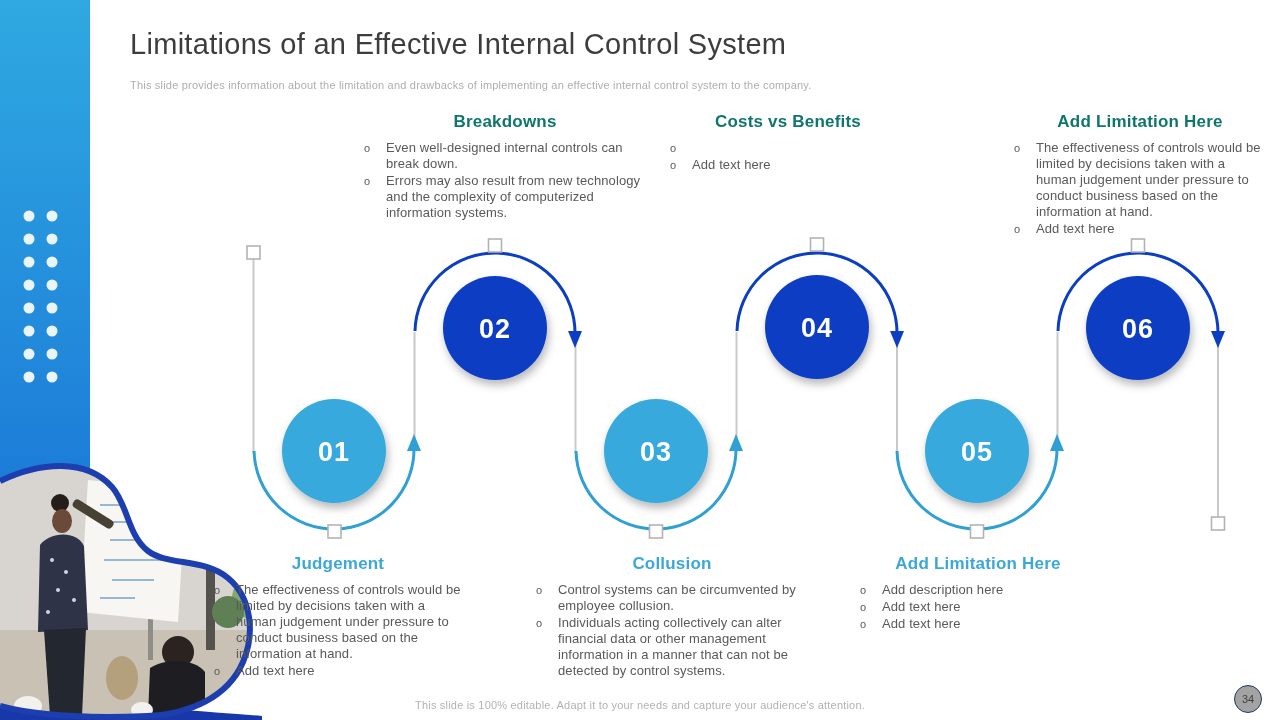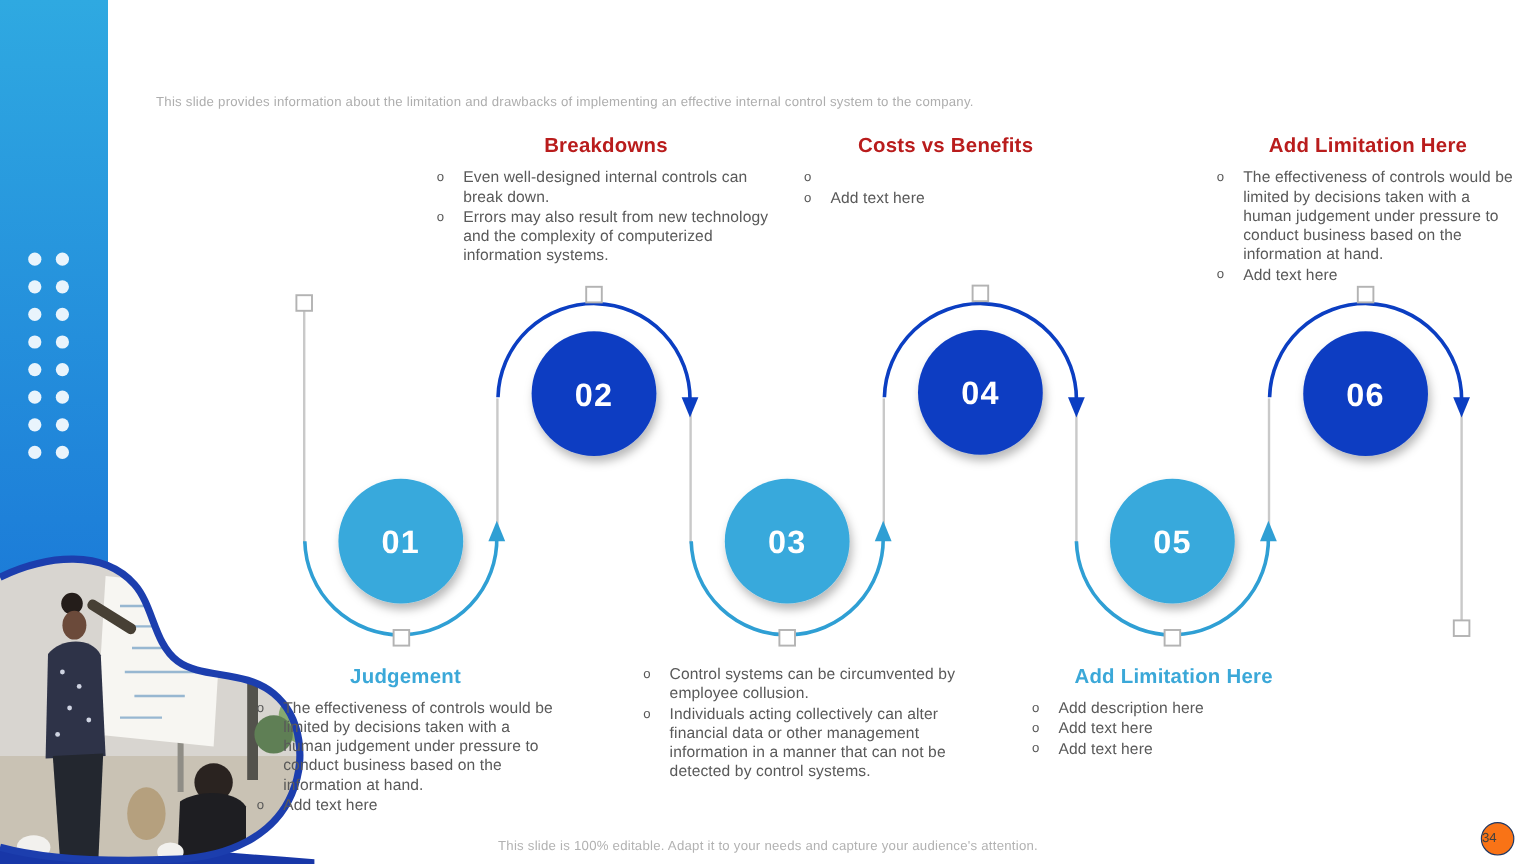--- a/index.html
+++ b/index.html
@@ -19,21 +19,21 @@
     position:absolute; left:130px; top:79px; width:860px;
     font-size:11px; color:#aeaeae; letter-spacing:0.2px;
   }
 
   
   .section { position:absolute; }
   .sec-heading {
     text-align:center; font-size:17px; font-weight:bold; margin-bottom:8px;
     letter-spacing:0.2px;
   }
-  .sec-heading.dark  { color:#b91c1c; }
+  .sec-heading.dark  { color:#0f766e; }
   .sec-heading.light { color:#3ba8d8; }
   .bullets { list-style:none; margin:0; padding:0; }
   .bullets li { display:flex; margin:0 0 1px 0; }
   .bullets .marker {
     flex:none; width:22px; font-size:11px; line-height:16px; color:#595959;
     padding-left:2px;
   }
   .bullets .btext {
     font-size:13px; line-height:16px; color:#595959; letter-spacing:0.1px;
   }
@@ -46,22 +46,22 @@
   .sec-collusion       { left:534px;  top:554px; width:276px; }
   .sec-addlim-bottom   { left:858px;  top:554px; width:240px; }
 
   
   .footer {
     position:absolute; left:0; top:699px; width:1280px; text-align:center;
     font-size:11px; color:#b2b2b2; letter-spacing:0.2px;
   }
   .page-badge {
     position:absolute; left:1234px; top:685px; width:26px; height:26px;
-    border:1.4px solid #203864; border-radius:50%; background:#f97316;
-    display:flex; align-items:center; 
+    border:1.4px solid #203864; border-radius:50%; background:#a3a3a3;
+    display:flex; align-items:center; justify-content:center;
     font-size:11px; color:#404040;
   }
 
   svg text.stepnum {
     font-family:"Liberation Sans", sans-serif; font-weight:bold;
     font-size:27px; fill:#ffffff; letter-spacing:1px;
   }
 </style>
 </head>
 <body>
@@ -215,20 +215,21 @@
     <g text-anchor="middle">
       <text class="stepnum" x="334" y="461">01</text>
       <text class="stepnum" x="495" y="338">02</text>
       <text class="stepnum" x="656" y="461">03</text>
       <text class="stepnum" x="817" y="337">04</text>
       <text class="stepnum" x="977" y="461">05</text>
       <text class="stepnum" x="1138" y="338">06</text>
     </g>
   </svg>
 
+  <div class="title">Limitations of an Effective Internal Control System</div>
   <div class="subtitle">This slide provides information about the limitation and drawbacks of implementing an effective internal control system to the company.</div>
 
   <div class="section sec-breakdowns">
     <div class="sec-heading dark">Breakdowns</div>
     <ul class="bullets">
       <li>
         <span class="marker">o</span>
         <span class="btext">Even well-designed internal controls can break down.</span>
         </li>
       <li>
@@ -273,20 +274,21 @@
         <span class="btext">The effectiveness  of controls would be limited by decisions taken with a human judgement  under pressure to conduct business based on the information  at hand.</span>
         </li>
       <li>
         <span class="marker">o</span>
         <span class="btext">Add text here</span>
         </li>
     </ul>
   </div>
 
   <div class="section sec-collusion">
+    <div class="sec-heading light">Collusion</div>
     <ul class="bullets">
       <li>
         <span class="marker">o</span>
         <span class="btext">Control systems can be circumvented  by employee collusion.</span>
         </li>
       <li>
         <span class="marker">o</span>
         <span class="btext">Individuals  acting collectively can alter financial data or other management information  in a manner  that can not be detected by control systems.</span>
         </li>
     </ul>

